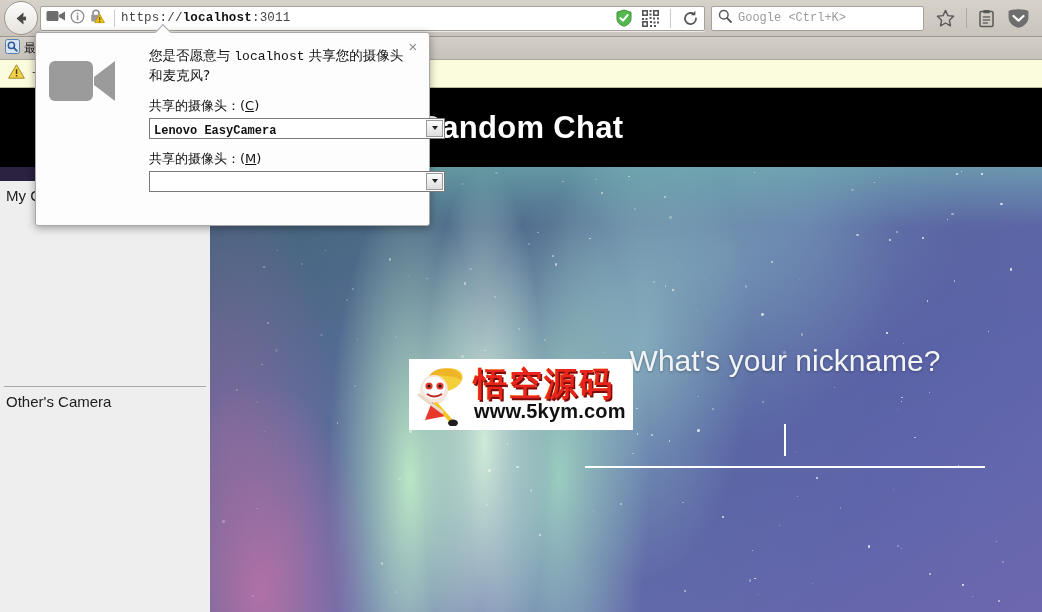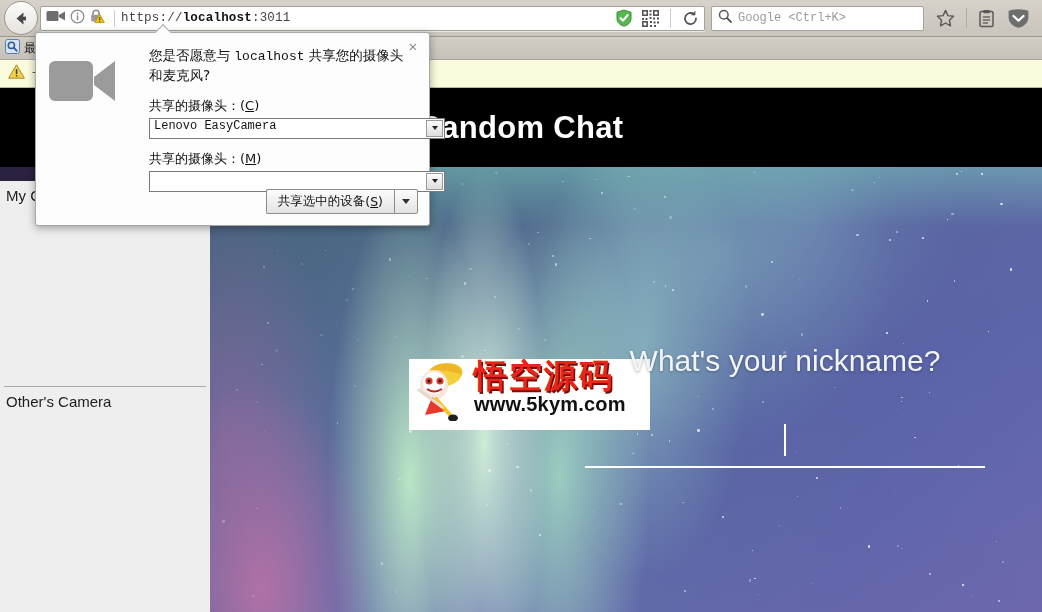--- a/index.html
+++ b/index.html
@@ -143,23 +143,23 @@
   }
   .aurora-top-fade {
     position: absolute; left:0; top:0; width:100%; height:60px;
     background: linear-gradient(rgba(120,190,185,.55), rgba(120,190,185,0));
   }
   .stars { position: absolute; inset: 0; }
   .star { position: absolute; background: #fff; border-radius: 50%; }
 
   .watermark {
     position: absolute; left: 409px; top: 271px;
-    width: 241px; height: 71px;
+    width: 224px; height: 71px;
     background: #ffffff;
-    display: flex; align-items: flex-start; z-index: 4;
+    display: flex; align-items: center; z-index: 4;
     overflow: hidden;
   }
   .wm-mascot { width: 62px; height: 62px; margin-left: 3px; flex: 0 0 auto; position: relative; }
   .wm-right { display: flex; flex-direction: column; justify-content: center; flex: 1 1 auto; }
   .wm-cn {
     font-size: 33px; font-weight: bold; color: #e8241d;
     letter-spacing: 2px; line-height: 1.05;
     text-shadow: 1.5px 1.5px 0 #7a0c08, -0.5px -0.5px 0 #ffd24d;
     font-family: "DejaVu Sans", sans-serif;
   }
@@ -224,21 +224,21 @@
   }
   .dlg-q .mono { font-family: "Liberation Mono", monospace; font-size: 13px; }
   .dlg-lbl {
     font-size: 13px; color: #111; margin-top: 11px; margin-bottom: 3px;
     font-family: "DejaVu Sans", sans-serif;
   }
   .dlg-lbl u { text-decoration: underline; }
   .dlg-select {
     width: 296px; height: 21px;
     border: 1px solid #7a7a7a; background: #fff;
-    display: flex; align-items: flex-start; position: relative;
+    display: flex; align-items: flex-end; position: relative; font-weight: bold;
   }
   .dlg-select .sel-text {
     font-family: "Liberation Mono", monospace; font-size: 12px;
     color: #111; padding-left: 4px; white-space: nowrap; overflow: hidden;
   }
   .dlg-select .sel-arrow {
     position: absolute; right: 1px; top: 1px; width: 17px; height: 17px;
     background: linear-gradient(#fbfbfb, #dedede);
     border: 1px solid #9a9a9a;
     display: flex; align-items: center; justify-content: center;
@@ -645,23 +645,15 @@
       </div>
 
       <div class="dlg-lbl"><span>共享的摄像头：</span>(<u>M</u>)</div>
       <div class="dlg-select">
         <div class="sel-arrow">
             <div class="tri-down-sm"></div>
           </div>
       </div>
     </div>
 
-    <div class="dlg-actions">
-      <div class="btn-share"><span>共享选中的设备</span>(<u>S</u>)</div>
-      <div class="btn-share-drop">
-        <span>
-            <div class="tri-down"></div>
-          </span>
-      </div>
-    </div>
   </div>
 
 </div>
 
 </body></html>

